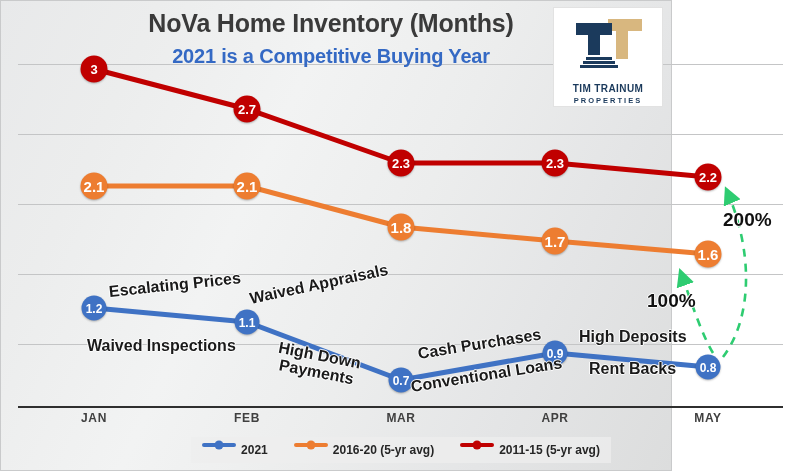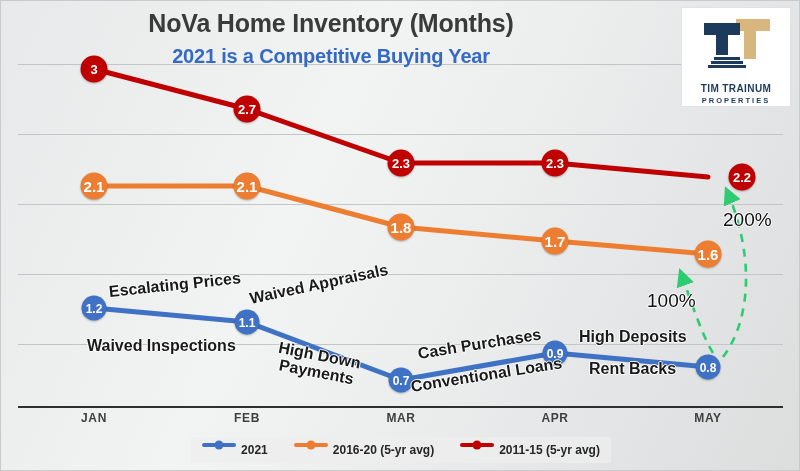--- a/index.html
+++ b/index.html
@@ -2,21 +2,21 @@
 <html><head>
 <meta charset="utf-8">
 <style>
   html,body{margin:0;padding:0;}
   body{
     width:800px;height:471px;overflow:hidden;
     font-family:"Liberation Sans", sans-serif;
     background:#ffffff;
   }
   #chart-root{
-    position:relative;width:800px;height:471px;
+    position:relative;width:672px;height:471px;
     background:
       linear-gradient(115deg,#e8e9ea 0%,#eceded 18%,#f2f3f3 38%,#eceded 58%,#e4e5e6 78%,#dcdddd 100%);
     box-sizing:border-box;
     border:1px solid #c9cacb;
   }
 
   
   #plot{position:absolute;left:0;top:0;width:800px;height:471px;}
 
   .gridline{
@@ -67,21 +67,21 @@
   .ann{
     position:absolute;white-space:nowrap;
     font-size:16px;font-weight:bold;color:#1a1a1a;
     text-shadow:0 1px 0 rgba(255,255,255,.85), 0 -1px 0 rgba(255,255,255,.85),
                 1px 0 0 rgba(255,255,255,.85), -1px 0 0 rgba(255,255,255,.85);
   }
   .ann.two-line{line-height:1.05;white-space:normal;text-align:center;}
 
   
   .pct{
-    position:absolute;font-size:19px;font-weight:normal;color:#111111;
+    position:absolute;font-size:19px;font-weight:bold;color:#111111;
     text-shadow:0 1px 0 rgba(255,255,255,.9), 0 -1px 0 rgba(255,255,255,.9),
                 1px 0 0 rgba(255,255,255,.9), -1px 0 0 rgba(255,255,255,.9);
   }
 
   
   .xlabel{
     position:absolute;top:410px;transform:translateX(-50%);
     font-size:12px;font-weight:bold;color:#404040;letter-spacing:0.6px;
   }
 
@@ -148,21 +148,21 @@
 
     <path d="M712,352 C700,332 690,300 680,272" fill="none" stroke="#2ecc71" stroke-width="2.6" stroke-dasharray="8 7" marker-end="url(#arrowgreen)"></path>
 
     <path d="M722,356 C752,316 752,250 726,190" fill="none" stroke="#2ecc71" stroke-width="2.6" stroke-dasharray="8 7" marker-end="url(#arrowgreen)"></path>
   </svg>
 
   <div class="marker m-red" style="left:93px;top:68px">3</div>
   <div class="marker m-red" style="left:246px;top:108px">2.7</div>
   <div class="marker m-red" style="left:400px;top:162px">2.3</div>
   <div class="marker m-red" style="left:554px;top:162px">2.3</div>
-  <div class="marker m-red" style="left:741px;top:176px">2.2</div>
+  <div class="marker m-red" style="left:707px;top:176px">2.2</div>
 
   <div class="marker m-orange" style="left:93px;top:185px">2.1</div>
   <div class="marker m-orange" style="left:246px;top:185px">2.1</div>
   <div class="marker m-orange" style="left:400px;top:226px">1.8</div>
   <div class="marker m-orange" style="left:554px;top:240px">1.7</div>
   <div class="marker m-orange" style="left:707px;top:253px">1.6</div>
 
   <div class="marker m-blue" style="left:93px;top:307px">1.2</div>
   <div class="marker m-blue" style="left:246px;top:321px">1.1</div>
   <div class="marker m-blue" style="left:400px;top:379px">0.7</div>

